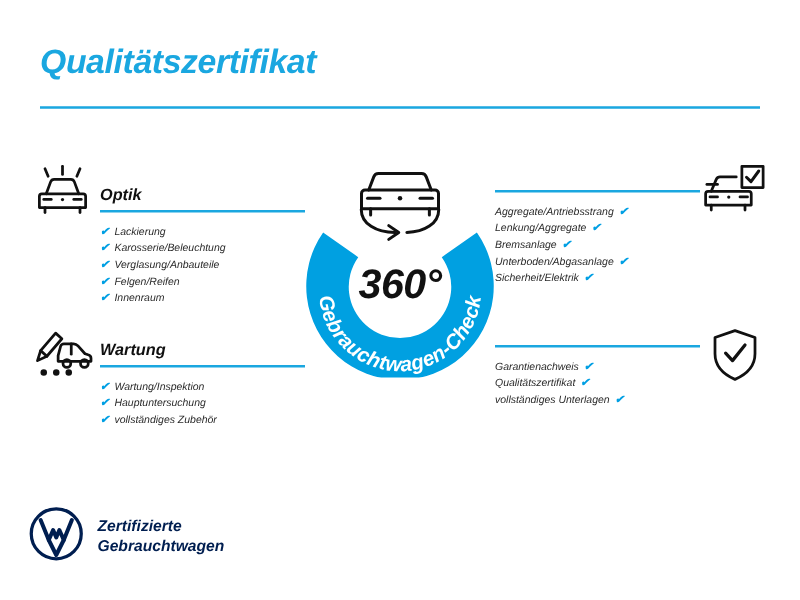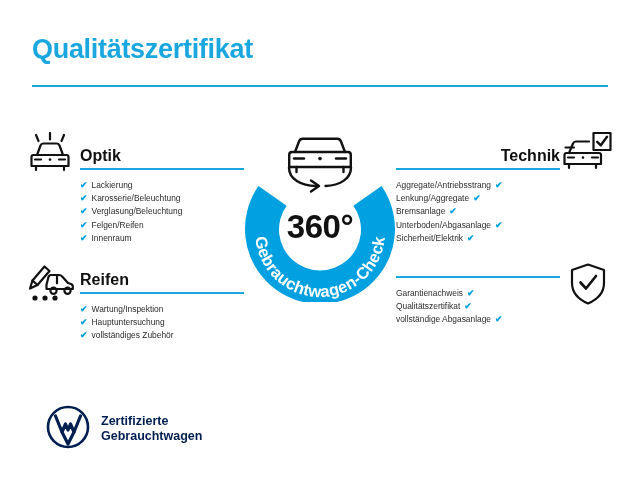--- a/index.html
+++ b/index.html
@@ -14,20 +14,21 @@
     overflow: hidden;
     font-family: "Liberation Sans", sans-serif;
     color: #1a1a1a;
     -webkit-font-smoothing: antialiased;
   }
 
   .page {
     position: absolute;
     inset: 0;
     background: #ffffff;
+    font-style: italic;
   }
 
   
   .page-title {
     position: absolute;
     left: 32px;
     top: 34px;
     font-size: 27px;
     font-weight: bold;
     letter-spacing: -0.3px;
@@ -41,21 +42,21 @@
     width: 576px;
     height: 2px;
     background: #1aa7e0;
   }
 
   
   .block {
     position: absolute;
   }
   .block-title {
-    font-size: 16px;
+    font-size: 13px;
     font-weight: bold;
     color: #101010;
     line-height: 16px;
     white-space: nowrap;
   }
   .block-rule {
     height: 2px;
     background: #1aa7e0;
     margin-top: 4px;
   }
@@ -122,21 +123,21 @@
     font-size: 33px;
     font-weight: bold;
     color: #111111;
     letter-spacing: -0.5px;
     line-height: 34px;
   }
 
   
   #footer-logo {
     position: absolute;
-    left: 46px;
+    left: 23px;
     top: 405px;
     display: flex;
     align-items: center;
     gap: 11px;
   }
   .logo-text {
     font-size: 12.5px;
     font-weight: bold;
     line-height: 15.5px;
     color: #001e50;
@@ -179,21 +180,21 @@
       <li>
           <span class="check">✔</span>
           <span>Lackierung</span>
         </li>
       <li>
           <span class="check">✔</span>
           <span>Karosserie/Beleuchtung</span>
         </li>
       <li>
           <span class="check">✔</span>
-          <span>Verglasung/Beleuchtung</span>
+          <span>Verglasung/Anbauteile</span>
         </li>
       <li>
           <span class="check">✔</span>
           <span>Felgen/Reifen</span>
         </li>
       <li>
           <span class="check">✔</span>
           <span>Innenraum</span>
         </li>
     </ul>
@@ -211,21 +212,20 @@
       <circle cx="20" cy="26.6" r="1.3" fill="#111111" stroke="none"></circle>
       <line x1="6" y1="33" x2="6" y2="37"></line>
       <line x1="33" y1="33" x2="33" y2="37"></line>
 
       <rect x="30.5" y="2" width="17" height="17"></rect>
       <path d="M34.2 10.8 L37.8 14.3 L44 5.8" stroke-width="2.4"></path>
     </svg>
   </div>
 
   <div class="block right" id="block-technik">
-    <div class="block-title">Technik</div>
     <div class="block-rule"></div>
     <ul class="item-list">
       <li>
           <span>Aggregate/Antriebsstrang</span>
           <span class="check">✔</span>
         </li>
       <li>
           <span>Lenkung/Aggregate</span>
           <span class="check">✔</span>
         </li>
@@ -255,21 +255,21 @@
       <circle cx="29.5" cy="28.8" r="3.1"></circle>
       <circle cx="43.5" cy="28.8" r="3.1"></circle>
 
       <circle cx="11" cy="36" r="2.6" fill="#111111" stroke="none"></circle>
       <circle cx="21" cy="36" r="2.6" fill="#111111" stroke="none"></circle>
       <circle cx="31" cy="36" r="2.6" fill="#111111" stroke="none"></circle>
     </svg>
   </div>
 
   <div class="block left" id="block-wartung">
-    <div class="block-title">Reifen</div>
+    <div class="block-title">Wartung</div>
     <div class="block-rule"></div>
     <ul class="item-list">
       <li>
           <span class="check">✔</span>
           <span>Wartung/Inspektion</span>
         </li>
       <li>
           <span class="check">✔</span>
           <span>Hauptuntersuchung</span>
         </li>
@@ -292,21 +292,21 @@
     <ul class="item-list">
       <li>
           <span>Garantienachweis</span>
           <span class="check">✔</span>
         </li>
       <li>
           <span>Qualitätszertifikat</span>
           <span class="check">✔</span>
         </li>
       <li>
-          <span>vollständige Abgasanlage</span>
+          <span>vollständiges Unterlagen</span>
           <span class="check">✔</span>
         </li>
     </ul>
   </div>
 
   <div id="badge">
     <svg width="176" height="180" viewBox="0 0 176 180" fill="none">
       <defs>
         <path id="arcpath" d="M 23 110 A 65 65 0 0 0 153 110" fill="none"></path>
       </defs>

